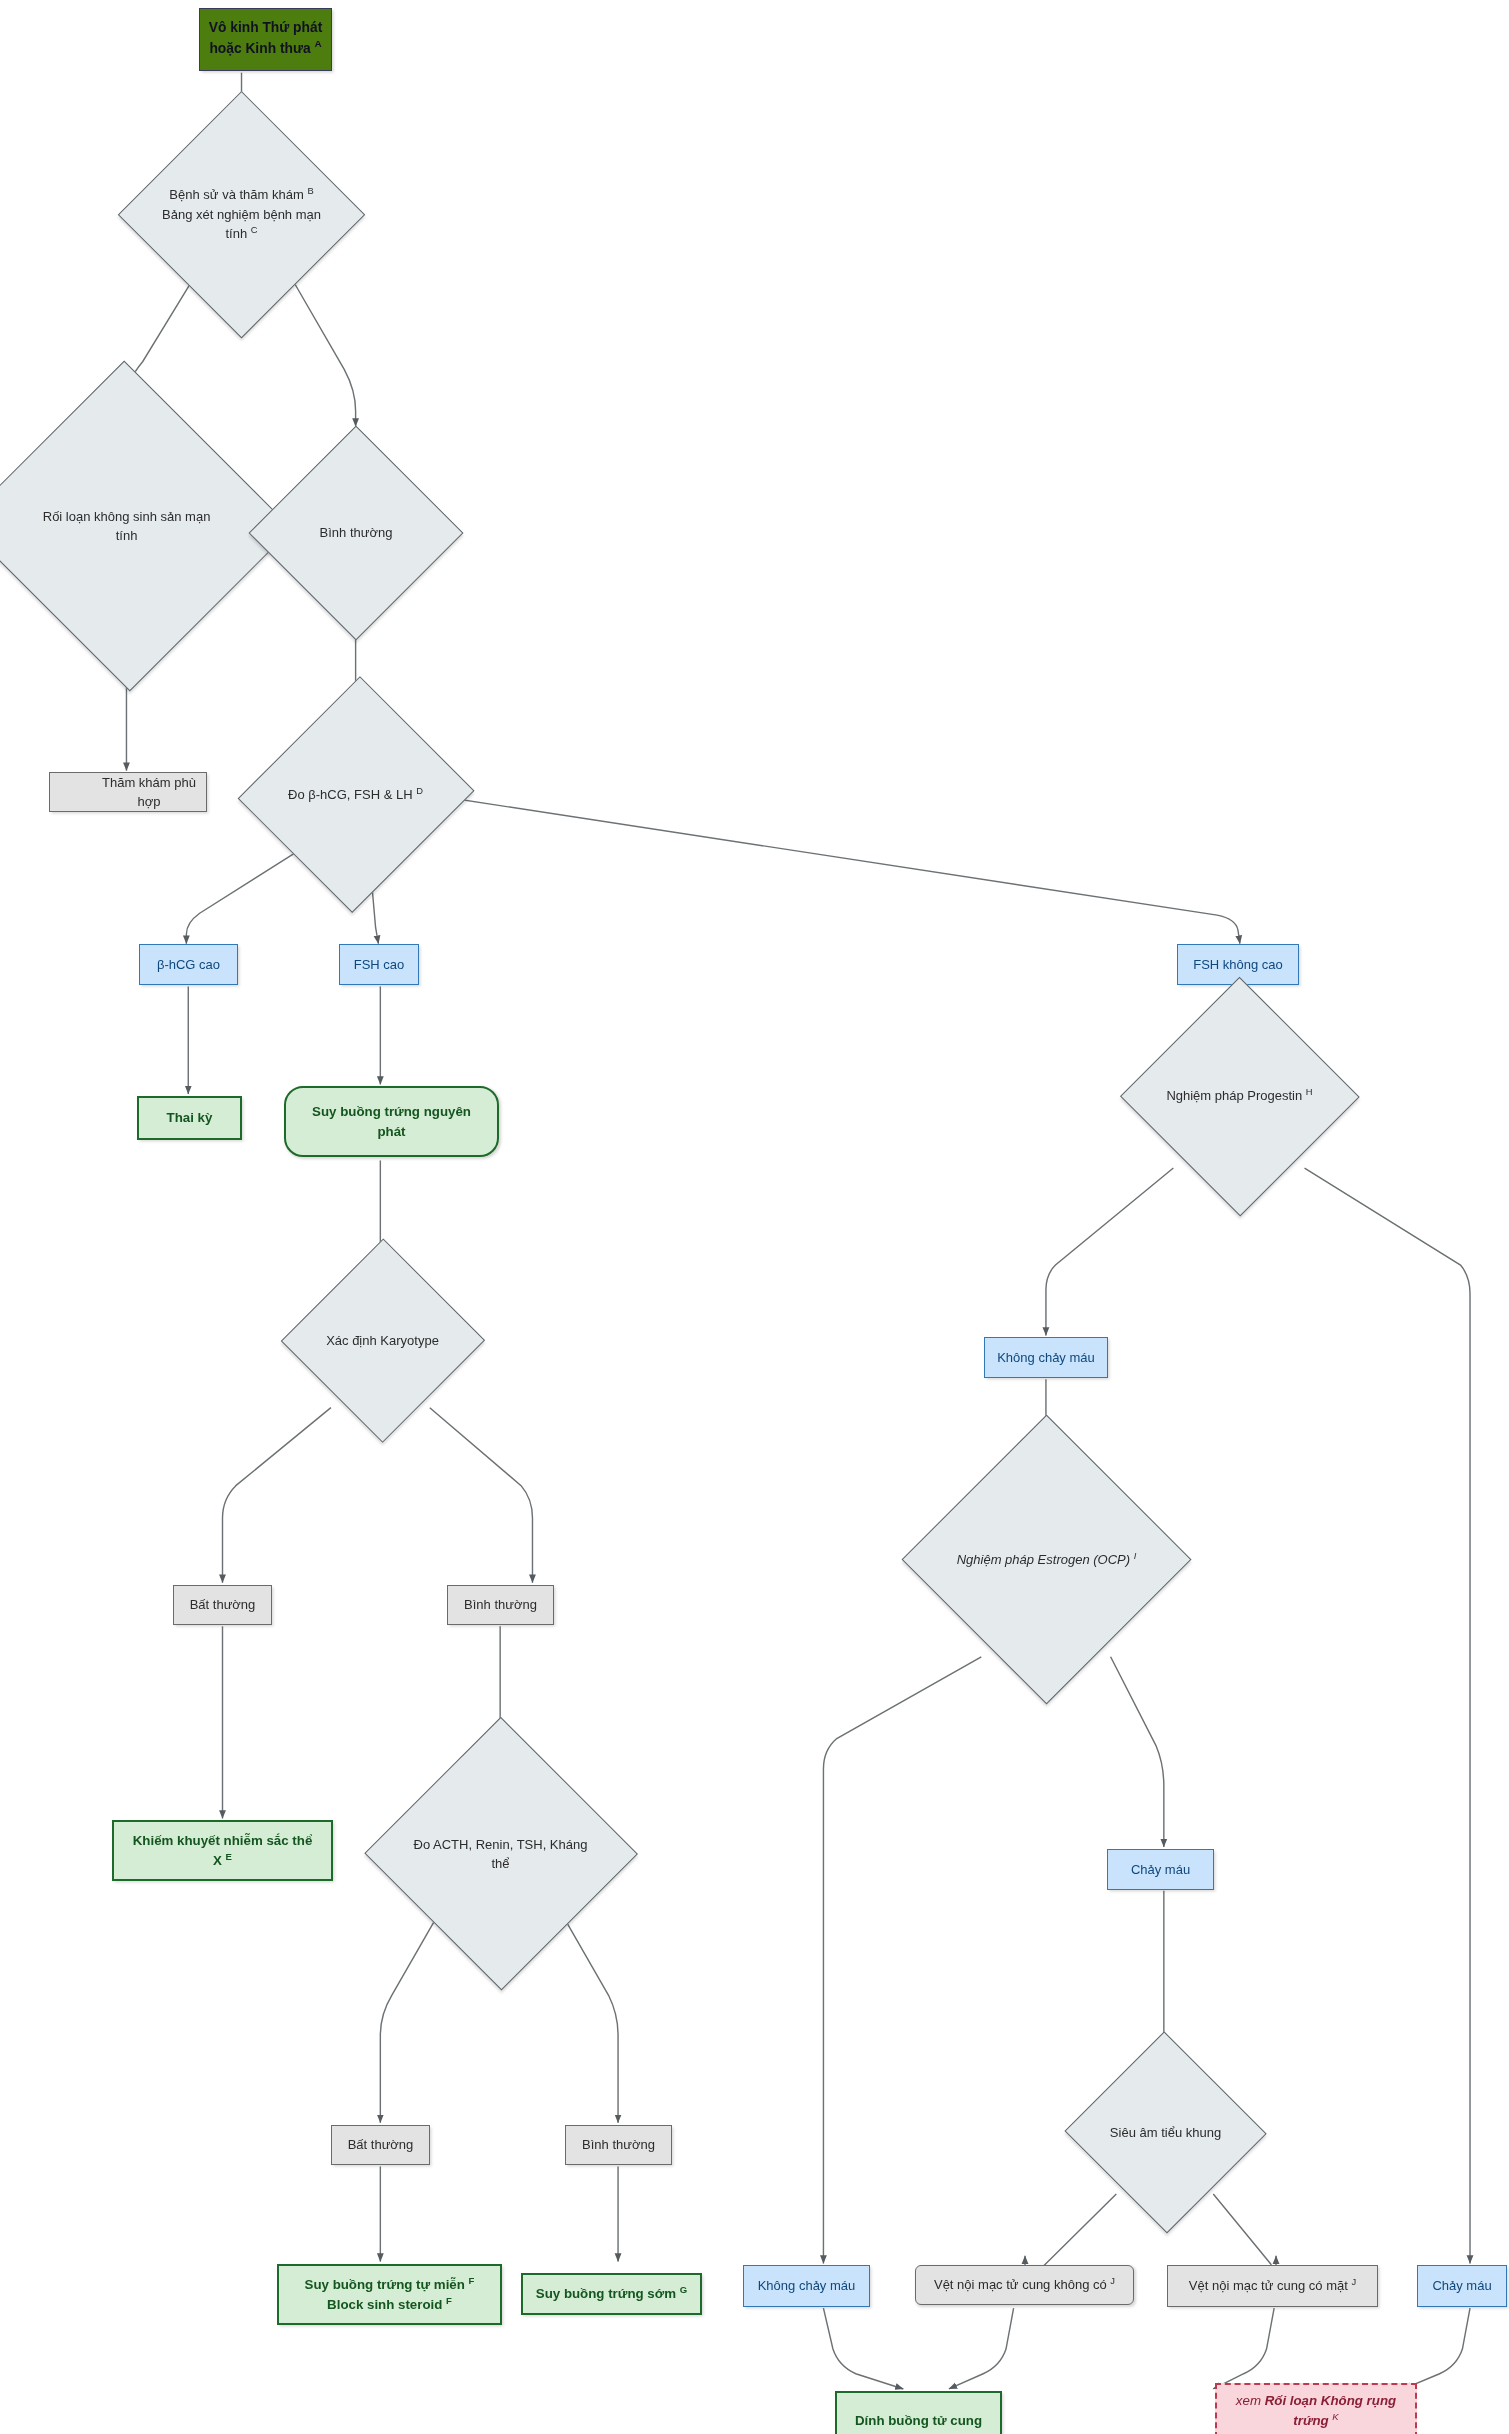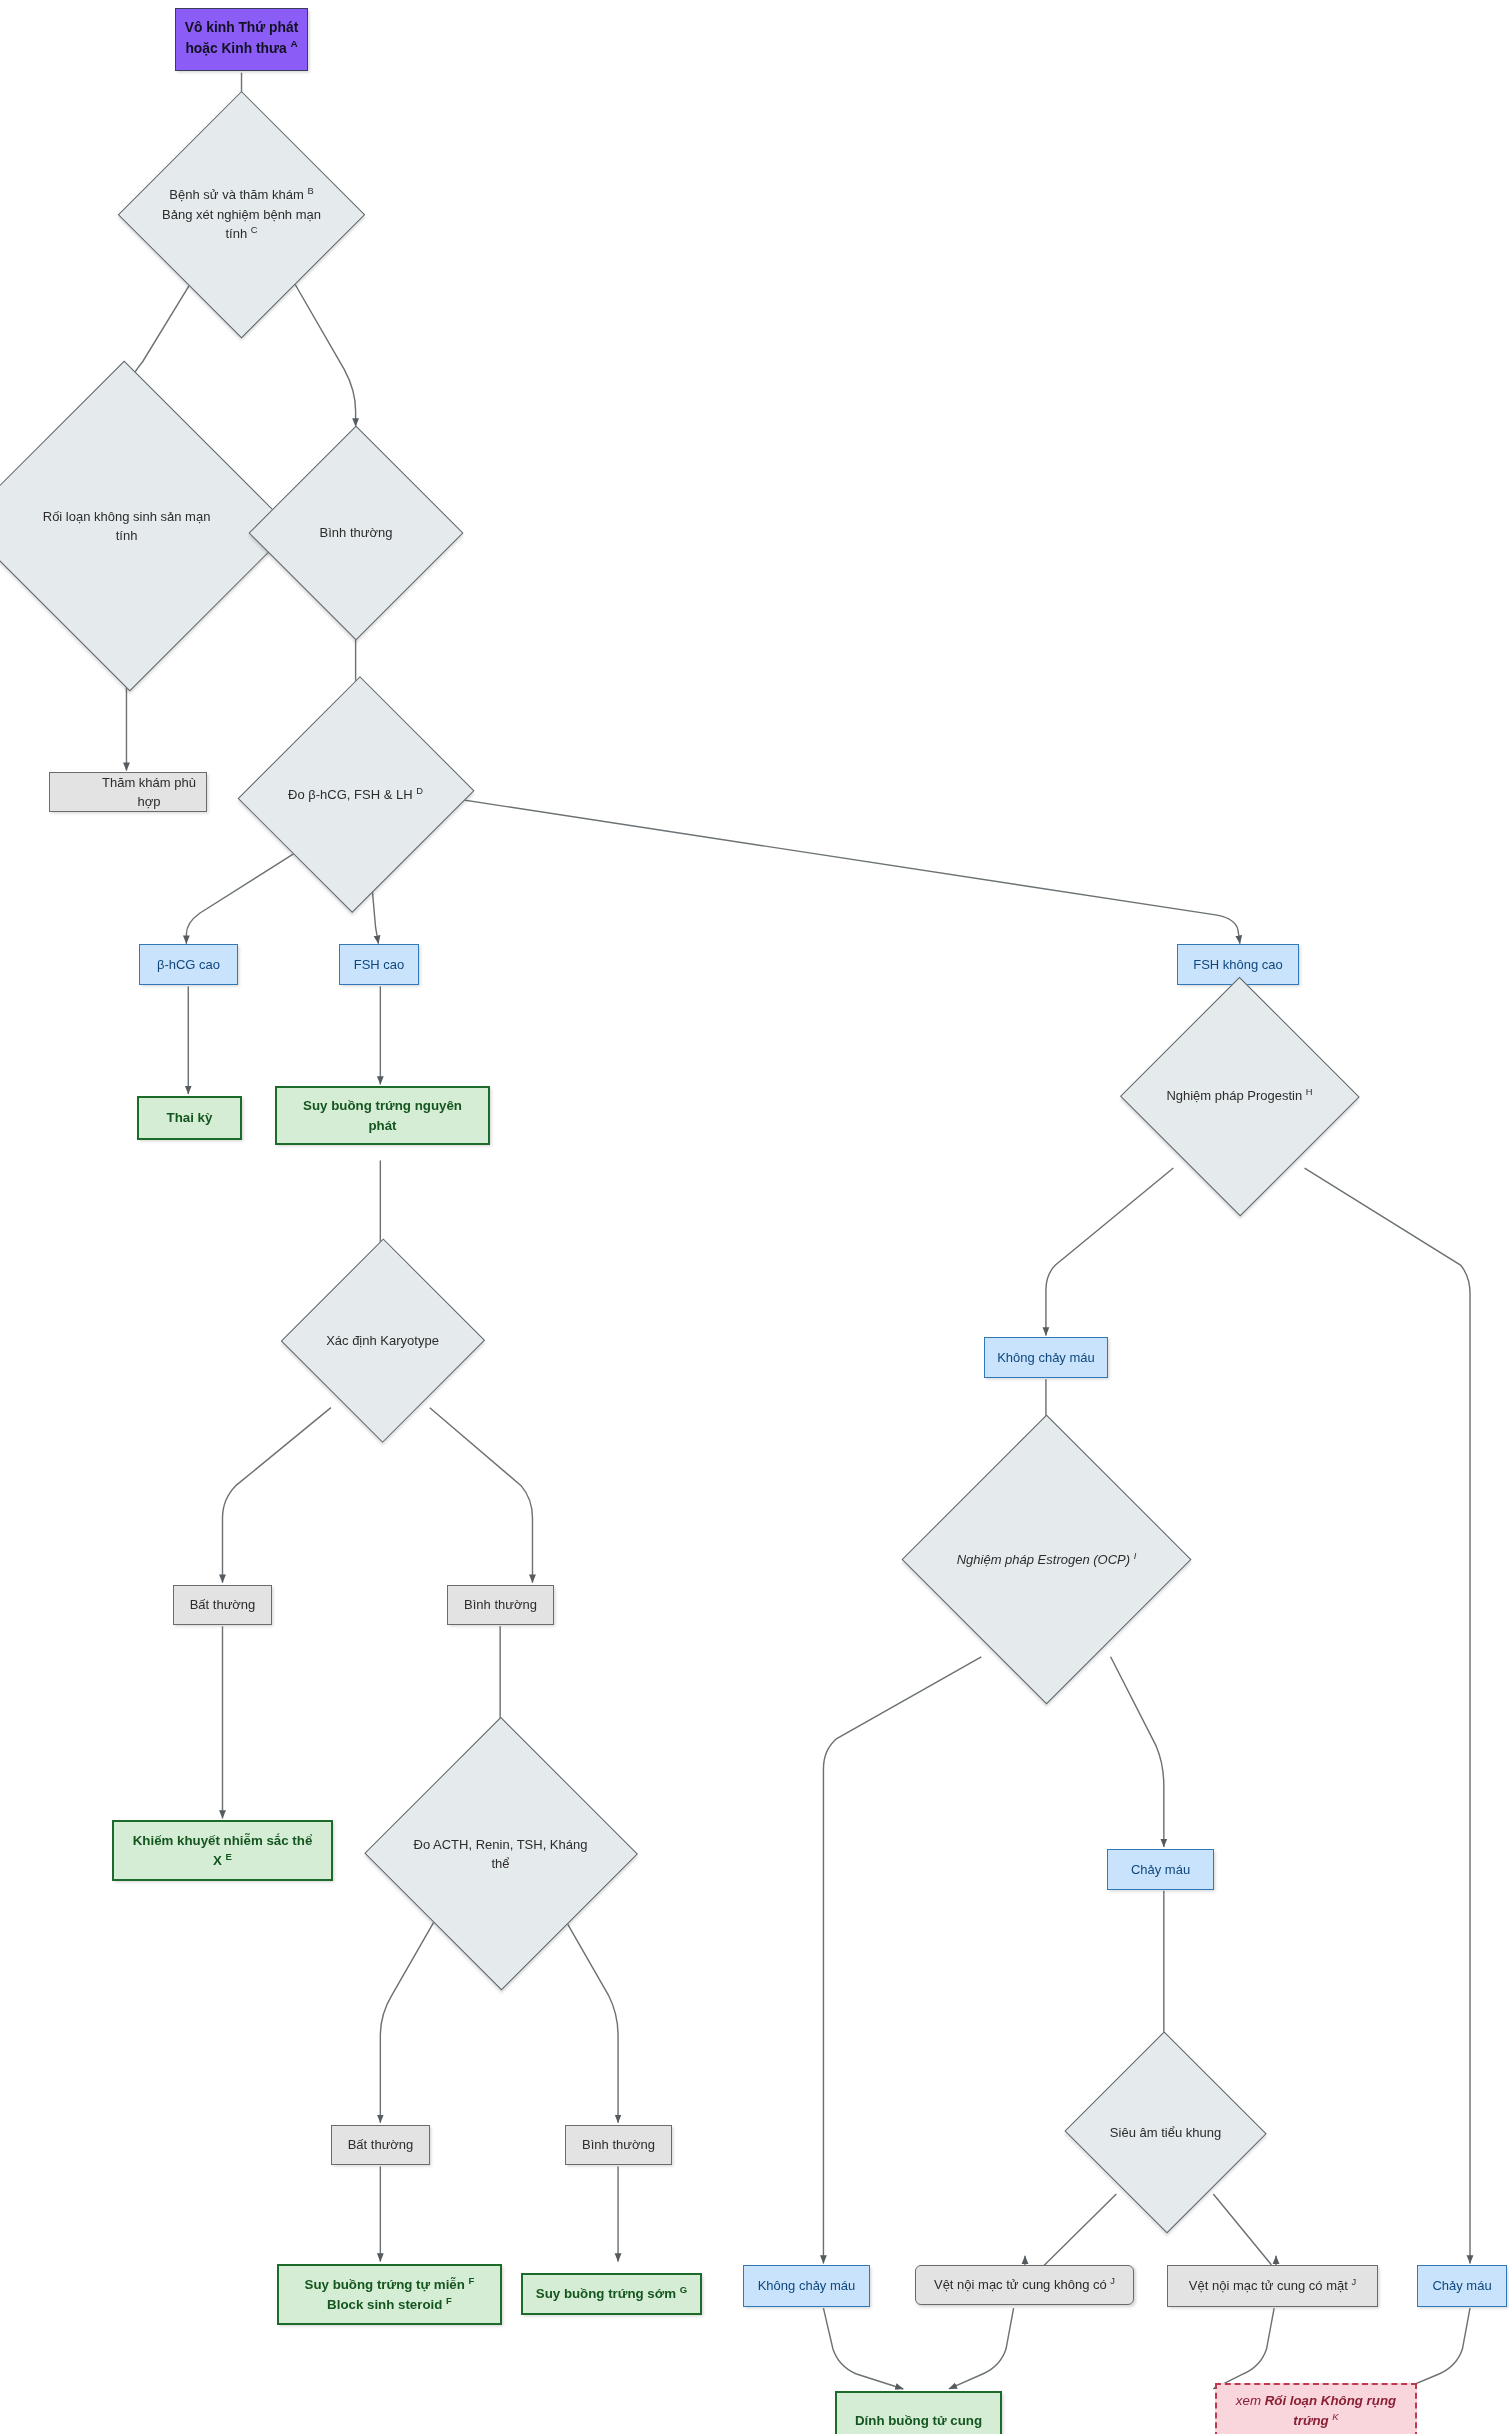--- a/index.html
+++ b/index.html
@@ -40,26 +40,27 @@
   .node .lbl {
     display: block;
     width: 100%;
     line-height: 1.5;
     padding: 0 5.7px;
     box-sizing: border-box;
   }
 
   
   .rect-start {
-    background: #8b5cf6;
+    background: #4d7c0f;
     border: 1.5px solid #3b3b5c;
     box-shadow: 1.9px 1.9px 2.9px rgba(0,0,0,0.18);
     color: #111122;
     font-weight: bold;
     font-size: 13.8px;
+    margin-left: 24px;
   }
 
   
   .rect-grey {
     background: #e3e3e3;
     border: 1.3px solid #6b6b6b;
     box-shadow: 1.9px 1.9px 2.9px rgba(0,0,0,0.16);
     color: #2c2c2c;
     font-size: 13px;
   }
@@ -249,21 +250,21 @@
   </div>
 
   <div class="node rect-blue" style="left:1177px; top:944px; width:122px; height:41px;">
     <span class="lbl">FSH không cao</span>
   </div>
 
   <div class="node rect-green" style="left:137px; top:1096px; width:105px; height:44px;">
     <span class="lbl">Thai kỳ</span>
   </div>
 
-  <div class="node rect-green" style="left:275px; top:1086px; width:215px; height:59px;">
+  <div class="node rect-green" style="left:284px; top:1086px; width:215px; height:71px;border-radius:19px;">
     <span class="lbl">
       <span>Suy buồng trứng nguyên</span><br>
       <span>phát</span>
     </span>
   </div>
 
   <div class="node diamond wide" style="left:1111px; top:1020px; width:257px; height:152px;">
     <div class="dshape" style="width:calc(100% * 0.66); height:calc(100% * 1.11); left:17%; top:-5.5%;"></div>
     <span class="lbl">
       <span>Nghiệm pháp Progestin</span> <sup>H</sup>

